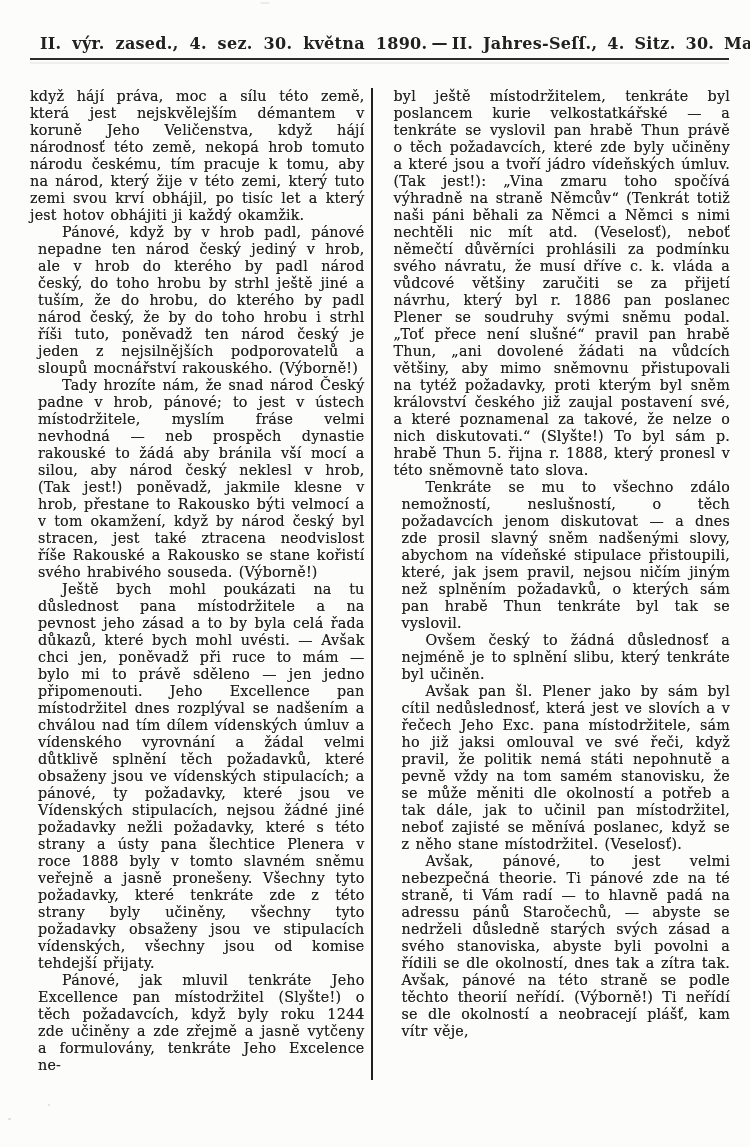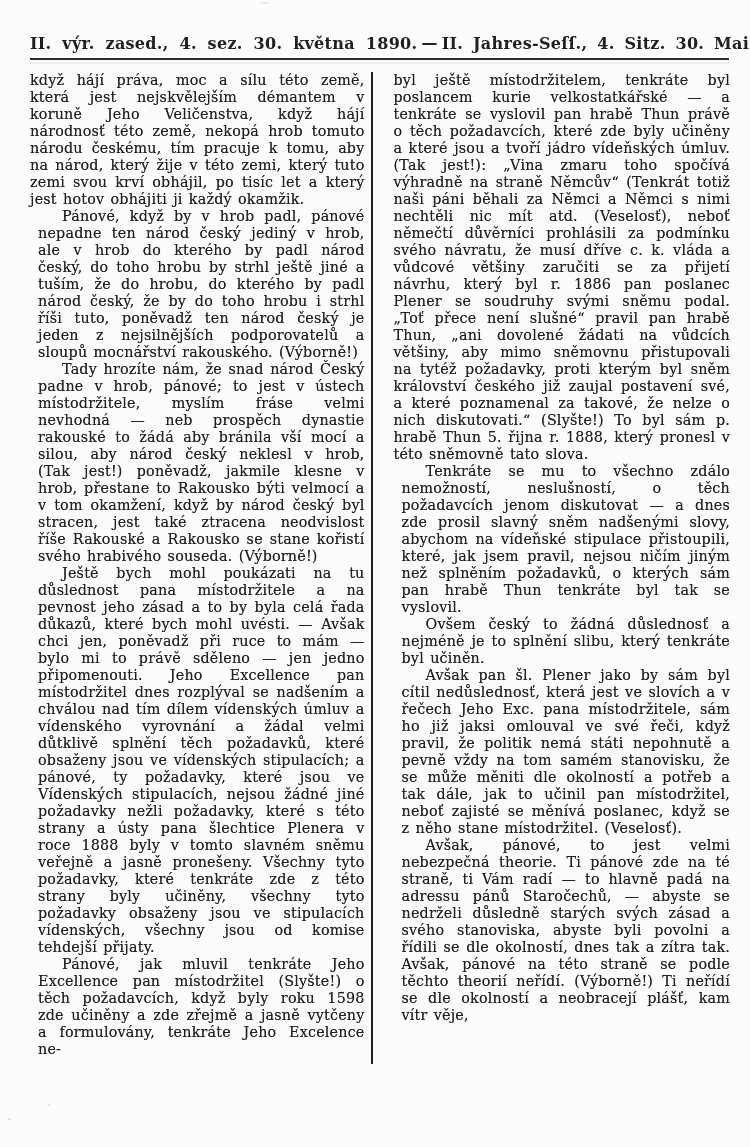--- a/index.html
+++ b/index.html
@@ -26,33 +26,34 @@
   }
   .header-line {
     display: flex;
     justify-content: space-between;
     align-items: baseline;
     font-size: 16px;
     font-weight: bold;
     letter-spacing: 0.3px;
     white-space: nowrap;
     padding-bottom: 5px;
+    margin-left: 10px;
   }
   .header-czech  { word-spacing: 5px; }
   .header-sep    { padding: 0 4px; }
   .header-german { word-spacing: 4px; }
   .header-rule {
     height: 0;
     border-top: 2px solid #2c2c2c;
     box-shadow: 0 4px 0 rgba(60,60,60,0.07);
   }
   
   .columns {
     position: absolute;
-    top: 72px;
+    top: 88px;
     left: 30px;
     right: 20px;
     display: flex;
     align-items: stretch;
   }
   .col {
     font-size: 14.3px;
     line-height: 17px;
     text-align: justify;
     letter-spacing: 0.2px;
@@ -97,21 +98,21 @@
     </div>
     <div class="header-rule"></div>
   </header>
 
   <main class="columns">
     <section class="col col-left">
       <p class="cont">když hájí práva, moc a sílu této země, která jest nejskvělejším démantem v koruně Jeho Veličenstva, když hájí národnosť této země, nekopá hrob tomuto národu českému, tím pracuje k tomu, aby na národ, který žije v této zemi, který tuto zemi svou krví obhájil, po tisíc let a který jest hotov obhájiti ji každý okamžik.</p>
       <p class="ind">Pánové, když by v hrob padl, pánové nepadne ten národ český jediný v hrob, ale v hrob do kterého by padl národ český, do toho hrobu by strhl ještě jiné a tuším, že do hrobu, do kterého by padl národ český, že by do toho hrobu i strhl říši tuto, poněvadž ten národ český je jeden z nejsilnějších podporovatelů a sloupů mocnářství rakouského. (Výborně!)</p>
       <p class="ind">Tady hrozíte nám, že snad národ Český padne v hrob, pánové; to jest v ústech místodržitele, myslím fráse velmi nevhodná — neb prospěch dynastie rakouské to žádá aby bránila vší mocí a silou, aby národ český neklesl v hrob, (Tak jest!) poněvadž, jakmile klesne v hrob, přestane to Rakousko býti velmocí a v tom okamžení, když by národ český byl stracen, jest také ztracena neodvislost říše Rakouské a Rakousko se stane kořistí svého hrabivého souseda. (Výborně!)</p>
       <p class="ind">Ještě bych mohl poukázati na tu důslednost pana místodržitele a na pevnost jeho zásad a to by byla celá řada důkazů, které bych mohl uvésti. — Avšak chci jen, poněvadž při ruce to mám — bylo mi to právě sděleno — jen jedno připomenouti. Jeho Excellence pan místodržitel dnes rozplýval se nadšením a chválou nad tím dílem vídenských úmluv a vídenského vyrovnání a žádal velmi důtklivě splnění těch požadavků, které obsaženy jsou ve vídenských stipulacích; a pánové, ty požadavky, které jsou ve Vídenských stipulacích, nejsou žádné jiné požadavky nežli požadavky, které s této strany a ústy pana šlechtice Plenera v roce 1888 byly v tomto slavném sněmu veřejně a jasně pronešeny. Všechny tyto požadavky, které tenkráte zde z této strany byly učiněny, všechny tyto požadavky obsaženy jsou ve stipulacích vídenských, všechny jsou od komise tehdejší přijaty.</p>
-      <p class="ind">Pánové, jak mluvil tenkráte Jeho Excellence pan místodržitel (Slyšte!) o těch požadavcích, když byly roku 1598 zde učiněny a zde zřejmě a jasně vytčeny a formulovány, tenkráte Jeho Excelence ne-</p>
+      <p class="ind">Pánové, jak mluvil tenkráte Jeho Excellence pan místodržitel (Slyšte!) o těch požadavcích, když byly roku 1244 zde učiněny a zde zřejmě a jasně vytčeny a formulovány, tenkráte Jeho Excelence ne-</p>
     </section>
 
     <div class="col-divider"></div>
 
     <section class="col col-right">
       <p class="cont">byl ještě místodržitelem, tenkráte byl poslancem kurie velkostatkářské — a tenkráte se vyslovil pan hrabě Thun právě o těch požadavcích, které zde byly učiněny a které jsou a tvoří jádro vídeňských úmluv. (Tak jest!): „Vina zmaru toho spočívá výhradně na straně Němcův“ (Tenkrát totiž naši páni běhali za Němci a Němci s nimi nechtěli nic mít atd. (Veselosť), neboť němečtí důvěrníci prohlásili za podmínku svého návratu, že musí dříve c. k. vláda a vůdcové většiny zaručiti se za přijetí návrhu, který byl r. 1886 pan poslanec Plener se soudruhy svými sněmu podal. „Toť přece není slušné“ pravil pan hrabě Thun, „ani dovolené žádati na vůdcích většiny, aby mimo sněmovnu přistupovali na tytéž požadavky, proti kterým byl sněm království českého již zaujal postavení své, a které poznamenal za takové, že nelze o nich diskutovati.“ (Slyšte!) To byl sám p. hrabě Thun 5. řijna r. 1888, který pronesl v této sněmovně tato slova.</p>
       <p class="ind">Tenkráte se mu to všechno zdálo nemožností, neslušností, o těch požadavcích jenom diskutovat — a dnes zde prosil slavný sněm nadšenými slovy, abychom na vídeňské stipulace přistoupili, které, jak jsem pravil, nejsou ničím jiným než splněním požadavků, o kterých sám pan hrabě Thun tenkráte byl tak se vyslovil.</p>
       <p class="ind">Ovšem český to žádná důslednosť a nejméně je to splnění slibu, který tenkráte byl učiněn.</p>
       <p class="ind">Avšak pan šl. Plener jako by sám byl cítil nedůslednosť, která jest ve slovích a v řečech Jeho Exc. pana místodržitele, sám ho již jaksi omlouval ve své řeči, když pravil, že politik nemá státi nepohnutě a pevně vždy na tom samém stanovisku, že se může měniti dle okolností a potřeb a tak dále, jak to učinil pan místodržitel, neboť zajisté se měnívá poslanec, když se z něho stane místodržitel. (Veselosť).</p>
       <p class="ind">Avšak, pánové, to jest velmi nebezpečná theorie. Ti pánové zde na té straně, ti Vám radí — to hlavně padá na adressu pánů Staročechů, — abyste se nedrželi důsledně starých svých zásad a svého stanoviska, abyste byli povolni a řídili se dle okolností, dnes tak a zítra tak. Avšak, pánové na této straně se podle těchto theorií neřídí. (Výborně!) Ti neřídí se dle okolností a neobracejí plášť, kam vítr věje,</p>

